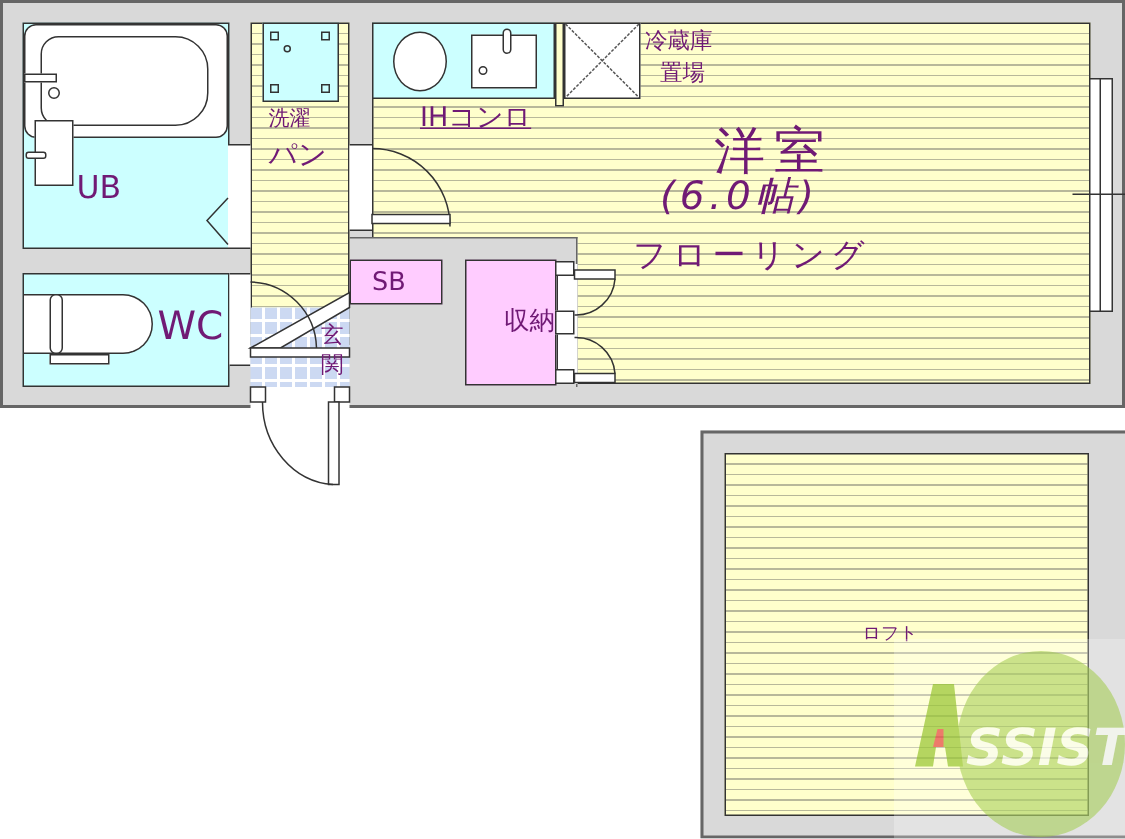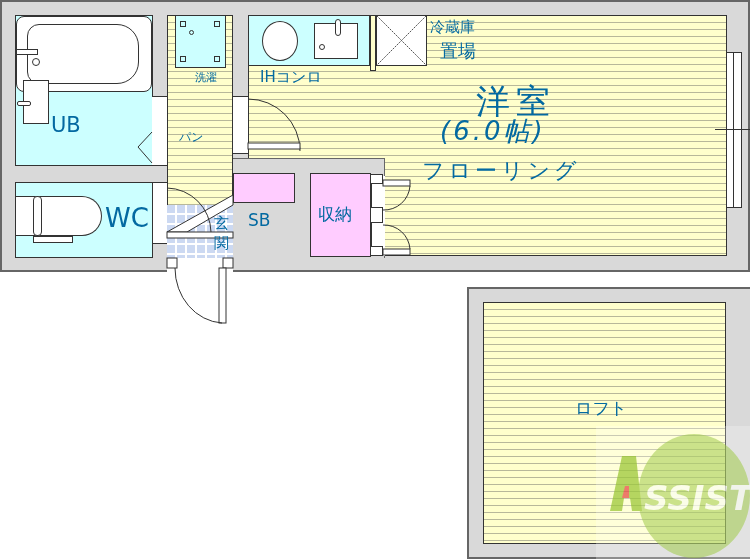--- a/index.html
+++ b/index.html
@@ -14,21 +14,21 @@
   }
   .cyan { background: #ccffff; border: 1px solid #333; }
   .pink { background: #ffccff; border: 1px solid #333; }
   .white { background: #ffffff; border: 1px solid #333; }
   .tile {
     background-color: #ccd9f2;
     background-image:
       repeating-linear-gradient(to right, transparent 0, transparent 8px, #ffffff 8px, #ffffff 10px),
       repeating-linear-gradient(to bottom, transparent 0, transparent 8px, #ffffff 8px, #ffffff 10px);
   }
-  .lbl { position: absolute; white-space: nowrap; line-height: 1; color: #0369a1; }
+  .lbl { position: absolute; white-space: nowrap; line-height: 1; color: #701a75; }
   svg { position: absolute; overflow: visible; }
   .logo { position: absolute; left: 596px; left: 596px; top: 426px; width: 154px; height: 133px; pointer-events: none; }
 </style>
 </head>
 <body>
 
 <div class="abs wall" style="left:0; top:0; width:750px; height:272px;"></div>
 
 <div class="abs floor-lined" style="left:248px; top:15px; width:479px; height:241px;"></div>
 
@@ -59,59 +59,59 @@
 <span class="lbl" style="left:105px; top:205px; font-size:26px;">WC</span>
 
 <div class="abs" style="left:153px; top:182px; width:14px; height:62px; background:#fff; border-top:1px solid #333; border-bottom:1px solid #333;"></div>
 
 <div class="abs cyan" style="left:175px; top:15px; width:51px; height:53px; border:1px solid #333;"></div>
 <div class="abs" style="left:180px; top:21px; width:6px; height:6px; border:1px solid #333;"></div>
 <div class="abs" style="left:214px; top:21px; width:6px; height:6px; border:1px solid #333;"></div>
 <div class="abs" style="left:180px; top:56px; width:6px; height:6px; border:1px solid #333;"></div>
 <div class="abs" style="left:214px; top:56px; width:6px; height:6px; border:1px solid #333;"></div>
 <div class="abs" style="left:189px; top:30px; width:5px; height:5px; border:1px solid #333; border-radius:50%;"></div>
-<span class="lbl" style="left:195px; top:72px; font-size:11px;">洗濯</span>
-<span class="lbl" style="left:179px; top:94px; font-size:12px;margin-top:37px;">パン</span>
+<span class="lbl" style="left:179px; top:72px; font-size:14px;">洗濯</span>
+<span class="lbl" style="left:179px; top:94px; font-size:19px;">パン</span>
 
 <div class="abs" style="left:233px; top:96px; width:15px; height:58px; background:#fff; border-top:1px solid #333; border-bottom:1px solid #333;"></div>
 <svg style="left:248px; top:99px;" width="55" height="55">
   <path d="M0,0 A52,52 0 0 1 52,52" fill="none" stroke="#333" stroke-width="1"></path>
   <rect x="0" y="44" width="52" height="6" fill="#fff" stroke="#333" stroke-width="1"></rect>
 </svg>
 
 <div class="abs cyan" style="left:248px; top:15px; width:122px; height:51px;"></div>
 <div class="abs" style="left:262px; top:21px; width:36px; height:40px; border:1px solid #333; border-radius:50%; background:#fff;"></div>
 <div class="abs" style="left:314px; top:23px; width:44px; height:36px; border:1px solid #333; background:#fff;"></div>
 <div class="abs" style="left:335px; top:19px; width:6px; height:17px; border:1px solid #333; border-radius:3px; background:#fff;"></div>
 <div class="abs" style="left:319px; top:44px; width:6px; height:6px; border:1px solid #333; border-radius:50%;"></div>
-<span class="lbl" style="left:260px; top:70px; font-size:15px;">IHコンロ</span>
+<span class="lbl" style="left:280px; top:70px; font-size:18px;text-decoration:underline;">IHコンロ</span>
 
 <div class="abs" style="left:370px; top:15px; width:6px; height:56px; background:#ffffcc; border:1px solid #333;"></div>
 
 <div class="abs white" style="left:376px; top:15px; width:51px; height:51px;"></div>
 <svg style="left:377px; top:16px;" width="49" height="49">
   <line x1="0" y1="0" x2="49" y2="49" stroke="#555" stroke-width="1" stroke-dasharray="2,1"></line>
   <line x1="49" y1="0" x2="0" y2="49" stroke="#555" stroke-width="1" stroke-dasharray="2,1"></line>
 </svg>
 <span class="lbl" style="left:430px; top:20px; font-size:15px;">冷蔵庫</span>
-<span class="lbl" style="left:440px; top:42px; font-size:18px;">置場</span>
+<span class="lbl" style="left:440px; top:42px; font-size:15px;font-family:Liberation Mono, monospace;">置場</span>
 
 <span class="lbl" style="left:476px; top:84px; font-size:34px; letter-spacing:6px;">洋室</span>
 <span class="lbl" style="left:440px; top:118px; font-size:26px; letter-spacing:3px;font-style:italic;">(6.0帖)</span>
 <span class="lbl" style="left:422px; top:160px; font-size:22px; letter-spacing:4px;">フローリング</span>
 
 <div class="abs" style="left:726px; top:52px; width:16px; height:156px; background:#fff; border:1px solid #333;"></div>
 <div class="abs" style="left:733px; top:52px; width:1px; height:156px; background:#333;"></div>
 <div class="abs" style="left:715px; top:129px; width:35px; height:1px; background:#333;"></div>
 
 <div class="abs pink" style="left:233px; top:173px; width:62px; height:30px;"></div>
-<span class="lbl" style="left:248px; top:180px; font-size:17px;margin-top:32px;">SB</span>
+<span class="lbl" style="left:248px; top:180px; font-size:17px;">SB</span>
 
 <div class="abs pink" style="left:310px; top:173px; width:61px; height:84px;"></div>
-<span class="lbl" style="left:318px; top:206px; font-size:17px;">収納</span>
+<span class="lbl" style="left:336px; top:206px; font-size:17px;">収納</span>
 
 <div class="abs" style="left:371px; top:176px; width:14px; height:80px; background:#fff; border-left:1px solid #333;"></div>
 <div class="abs" style="left:370px; top:174px; width:13px; height:10px; background:#fff; border:1px solid #333;"></div>
 <div class="abs" style="left:370px; top:207px; width:13px; height:16px; background:#fff; border:1px solid #333;"></div>
 <div class="abs" style="left:370px; top:246px; width:13px; height:10px; background:#fff; border:1px solid #333;"></div>
 <svg style="left:383px; top:180px;" width="30" height="80">
   <rect x="0" y="0" width="27" height="6" fill="#fff" stroke="#333"></rect>
   <path d="M27,6 A26,26 0 0 1 0,30" fill="none" stroke="#333"></path>
   <rect x="0" y="69" width="27" height="6" fill="#fff" stroke="#333"></rect>
   <path d="M0,45 A26,26 0 0 1 27,69" fill="none" stroke="#333"></path>
@@ -131,21 +131,21 @@
 <div class="abs" style="left:167px; top:258px; width:66px; height:14px; background:#fff;"></div>
 <svg style="left:167px; top:258px;" width="70" height="70">
   <rect x="0" y="0" width="10" height="10" fill="#fff" stroke="#333"></rect>
   <rect x="56" y="0" width="10" height="10" fill="#fff" stroke="#333"></rect>
   <rect x="52" y="10" width="7" height="55" fill="#fff" stroke="#333"></rect>
   <path d="M8,10 A50,55 0 0 0 55,65" fill="none" stroke="#333"></path>
 </svg>
 
 <div class="abs wall" style="left:467px; top:287px; width:285px; height:272px;"></div>
 <div class="abs floor-lined" style="left:483px; top:302px; width:243px; height:242px;"></div>
-<span class="lbl" style="left:575px; top:400px; font-size:17px;">ロフト</span>
+<span class="lbl" style="left:575px; top:416px; font-size:12px;">ロフト</span>
 
 <svg class="logo" viewBox="0 0 154 133" width="154" height="133" style="left:596px; top:426px; opacity:0.75;">
   <rect x="0" y="0" width="154" height="133" fill="#ffffff" opacity="0.35"></rect>
   <ellipse cx="98" cy="70" rx="56" ry="62" fill="#a9cf5a" opacity="0.8"></ellipse>
   <path d="M14,85 L26,30 L40,30 L46,85 L36,85 L34,72 L28,72 L26,85 Z" fill="#9dc83c"></path>
   <path d="M29,60 L33,60 L33,72 L26,72 Z" fill="#e8504a"></path>
   <text x="48" y="84" font-family="DejaVu Sans, sans-serif" font-weight="bold" font-style="italic" font-size="34" fill="#ffffff" opacity="0.9">SSIST</text>
 </svg>
 
 </body></html>

